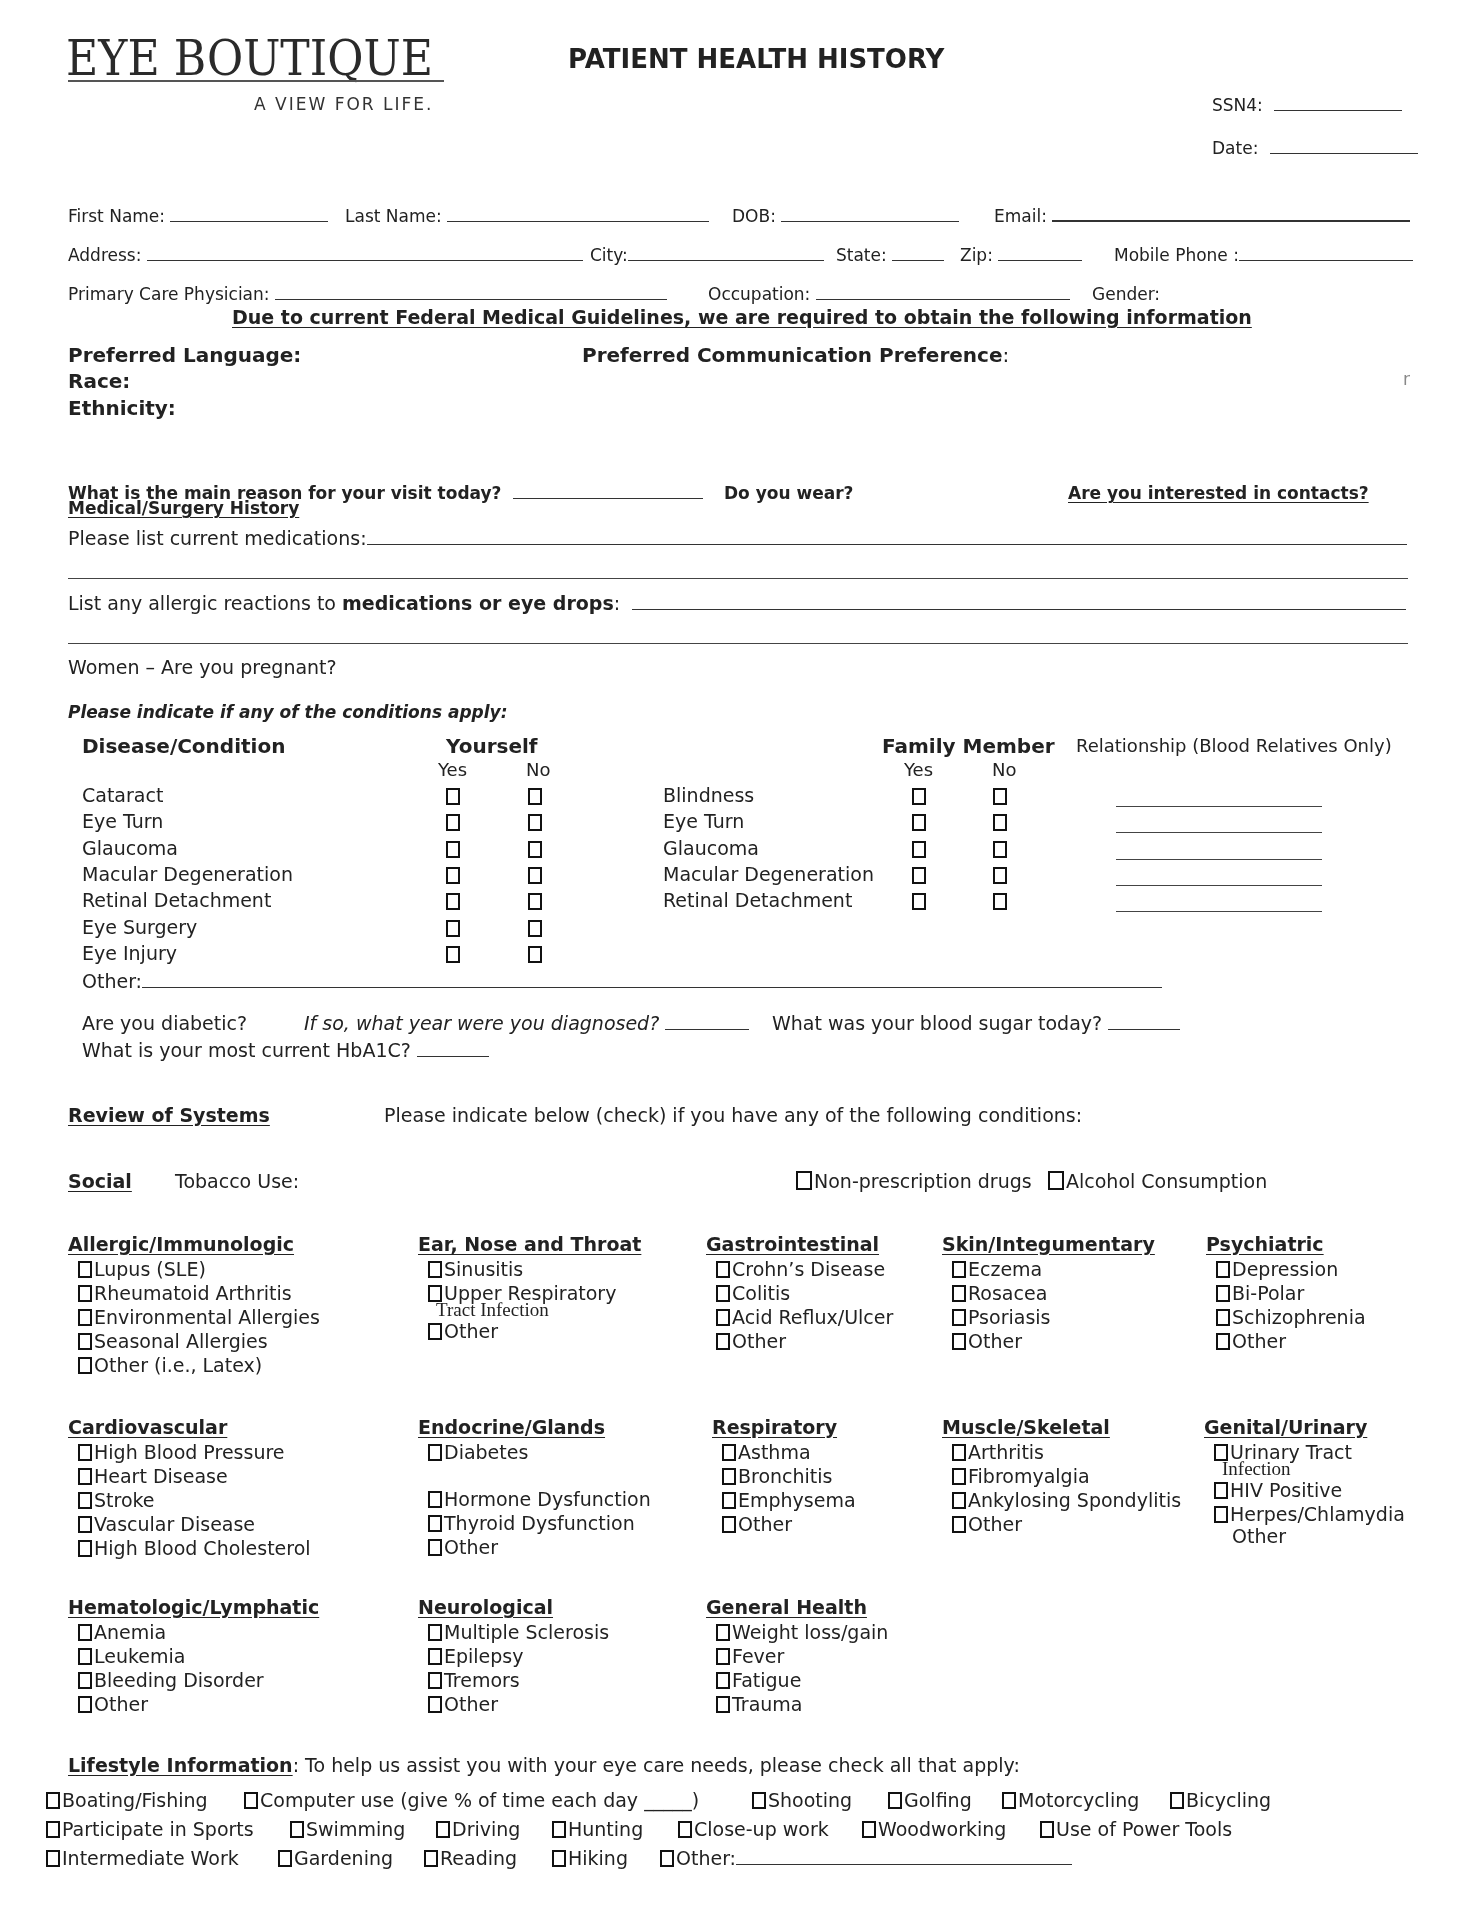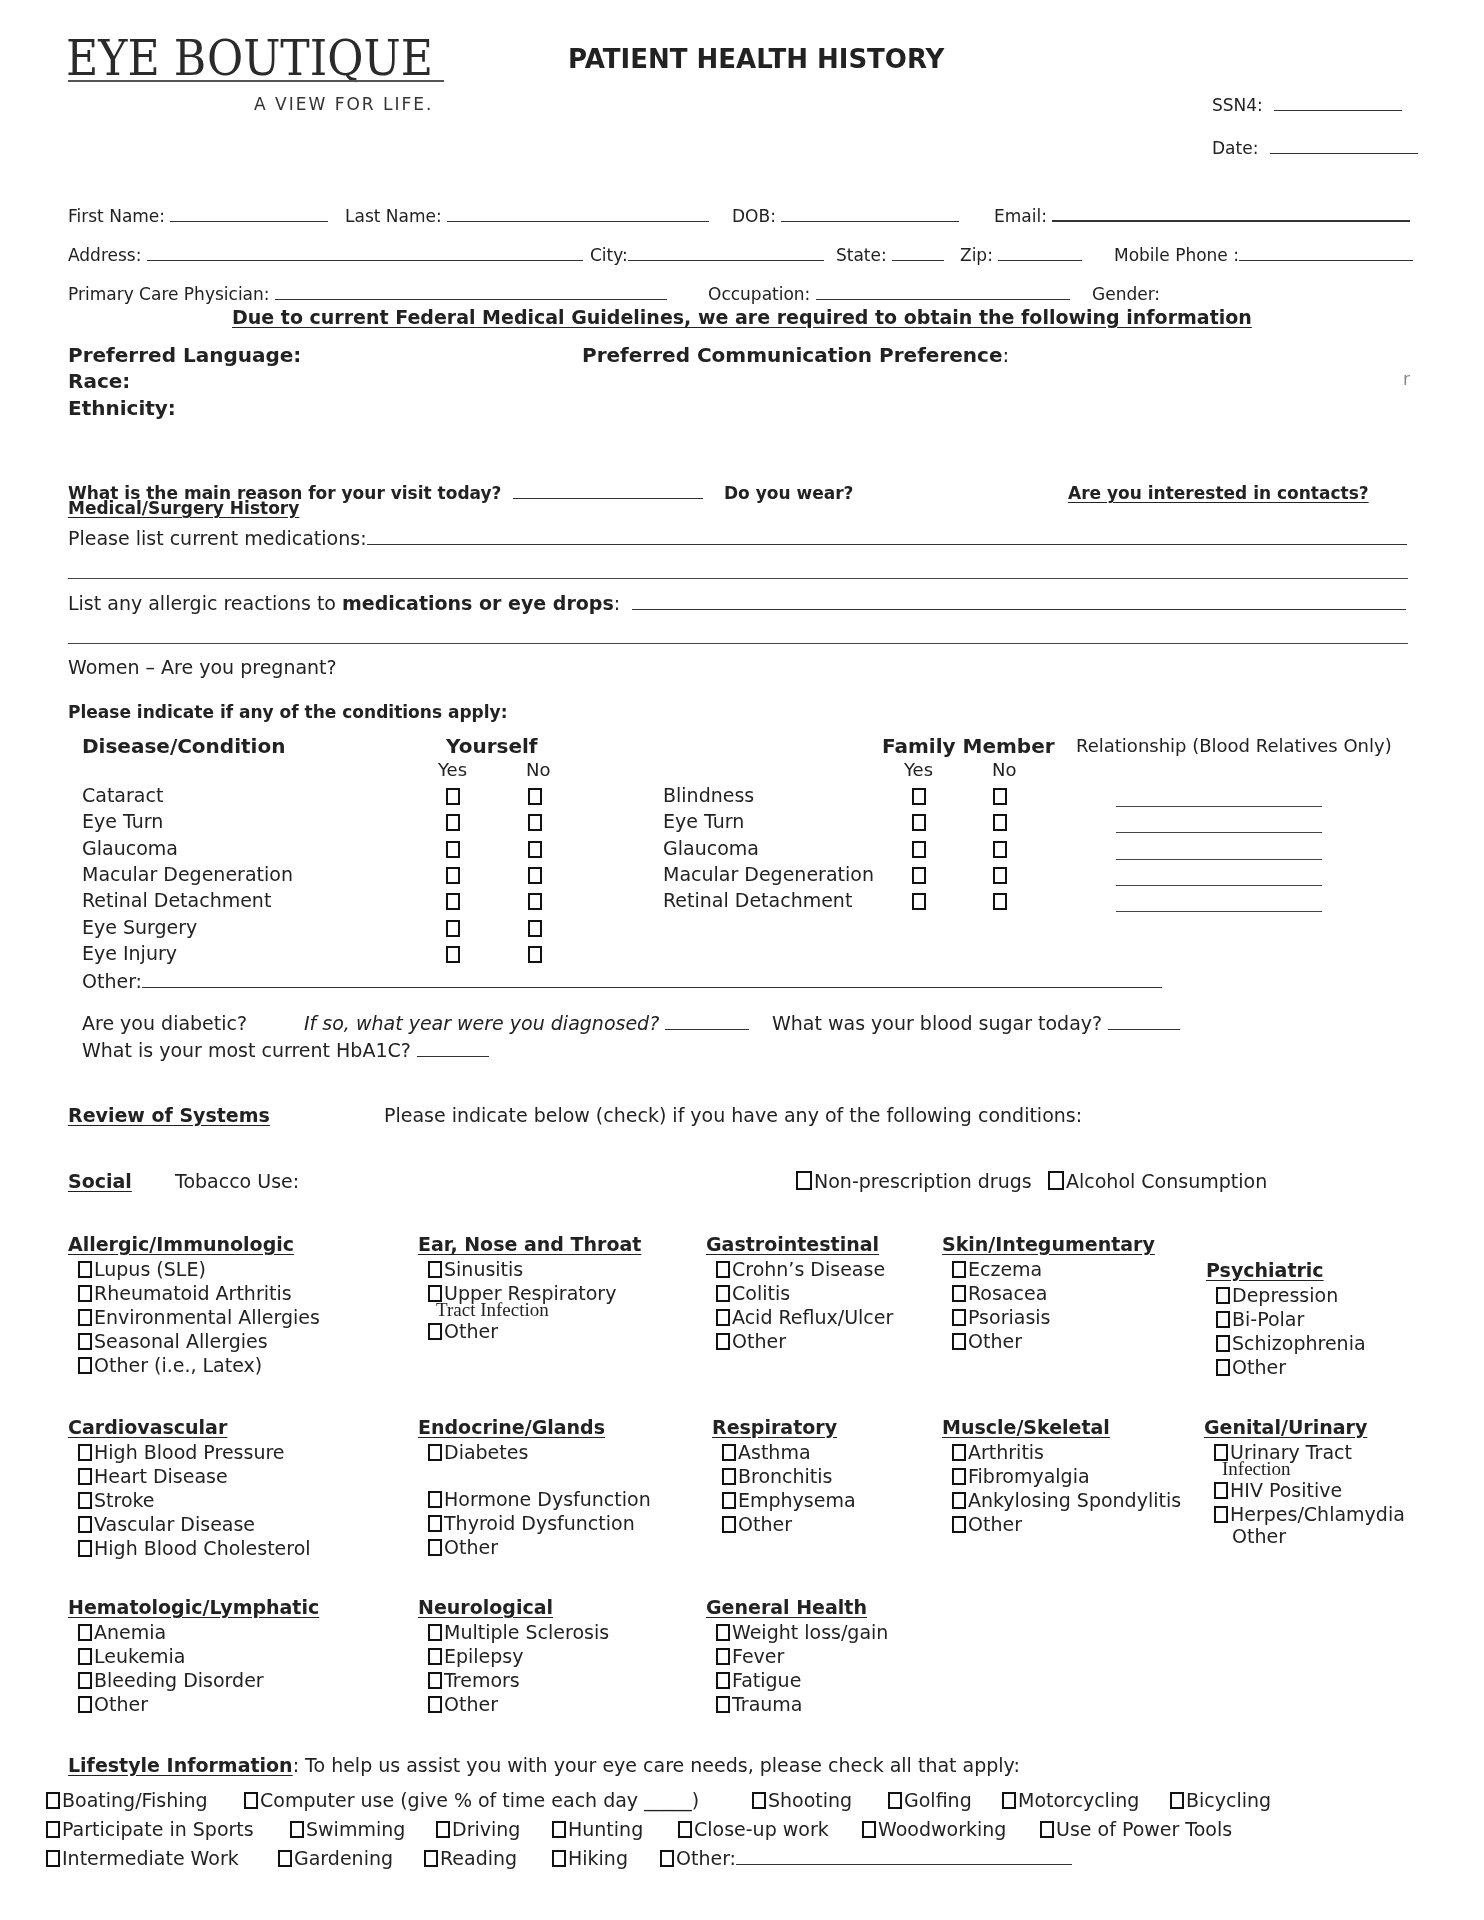--- a/index.html
+++ b/index.html
@@ -101,21 +101,21 @@
 <div class="abs f19" style="left:68px; top:527px;">
   <span>Please  list  current  medications:</span><span class="line" style="width:1040px;"></span>
 </div>
 <div class="hline" style="left:68px; top:578px; width:1340px;"></div>
 <div class="abs f19" style="left:68px; top:592px;">
   <span>List any allergic reactions to </span><b>medications or eye drops</b><span>:</span>
   <span class="line" style="width:774px; margin-left:6px;"></span>
 </div>
 <div class="hline" style="left:68px; top:643px; width:1340px;"></div>
 <div class="abs f19" style="left:68px; top:656px;">Women – Are you pregnant?</div>
-<div class="abs b" style="left:68px; top:702px; font-size:17px;">Please indicate if any of the conditions apply:</div>
+<div class="abs b" style="left:68px; top:702px; font-size:17px;font-style:italic;">Please indicate if any of the conditions apply:</div>
 
 <div class="abs b" style="left:82px; top:734px; font-size:20px;">Disease/Condition</div>
 <div class="abs b" style="left:446px; top:734px; font-size:20px;">Yourself</div>
 <div class="abs f18" style="left:438px; top:759px;">Yes</div>
 <div class="abs f18" style="left:526px; top:759px;">No</div>
 <div class="abs b" style="left:882px; top:734px; font-size:20px;">Family Member</div>
 <div class="abs f18" style="left:1076px; top:735px;">Relationship (Blood Relatives Only)</div>
 <div class="abs f18" style="left:904px; top:759px;">Yes</div>
 <div class="abs f18" style="left:992px; top:759px;">No</div>
 
@@ -218,21 +218,21 @@
       <span class="sec-item" style="padding-left: 10px;"><span class="cb"></span><span>Acid Reflux/Ulcer</span></span>
       <span class="sec-item" style="padding-left: 10px;"><span class="cb"></span><span>Other</span></span>
     </div>
     <div class="abs" style="left: 942px; top: 1233px;">
       <span class="sec-title">Skin/Integumentary</span>
       <span class="sec-item" style="padding-left: 10px;"><span class="cb"></span><span>Eczema</span></span>
       <span class="sec-item" style="padding-left: 10px;"><span class="cb"></span><span>Rosacea</span></span>
       <span class="sec-item" style="padding-left: 10px;"><span class="cb"></span><span>Psoriasis</span></span>
       <span class="sec-item" style="padding-left: 10px;"><span class="cb"></span><span>Other</span></span>
     </div>
-    <div class="abs" style="left: 1206px; top: 1259px;">
+    <div class="abs" style="left: 1206px; top: 1233px;">
       <span class="sec-title">Psychiatric</span>
       <span class="sec-item" style="padding-left: 10px;"><span class="cb"></span><span>Depression</span></span>
       <span class="sec-item" style="padding-left: 10px;"><span class="cb"></span><span>Bi-Polar</span></span>
       <span class="sec-item" style="padding-left: 10px;"><span class="cb"></span><span>Schizophrenia</span></span>
       <span class="sec-item" style="padding-left: 10px;"><span class="cb"></span><span>Other</span></span>
     </div>
     <div class="abs" style="left: 68px; top: 1416px;">
       <span class="sec-title">Cardiovascular</span>
       <span class="sec-item" style="padding-left: 10px;"><span class="cb"></span><span>High Blood Pressure</span></span>
       <span class="sec-item" style="padding-left: 10px;"><span class="cb"></span><span>Heart Disease</span></span>

